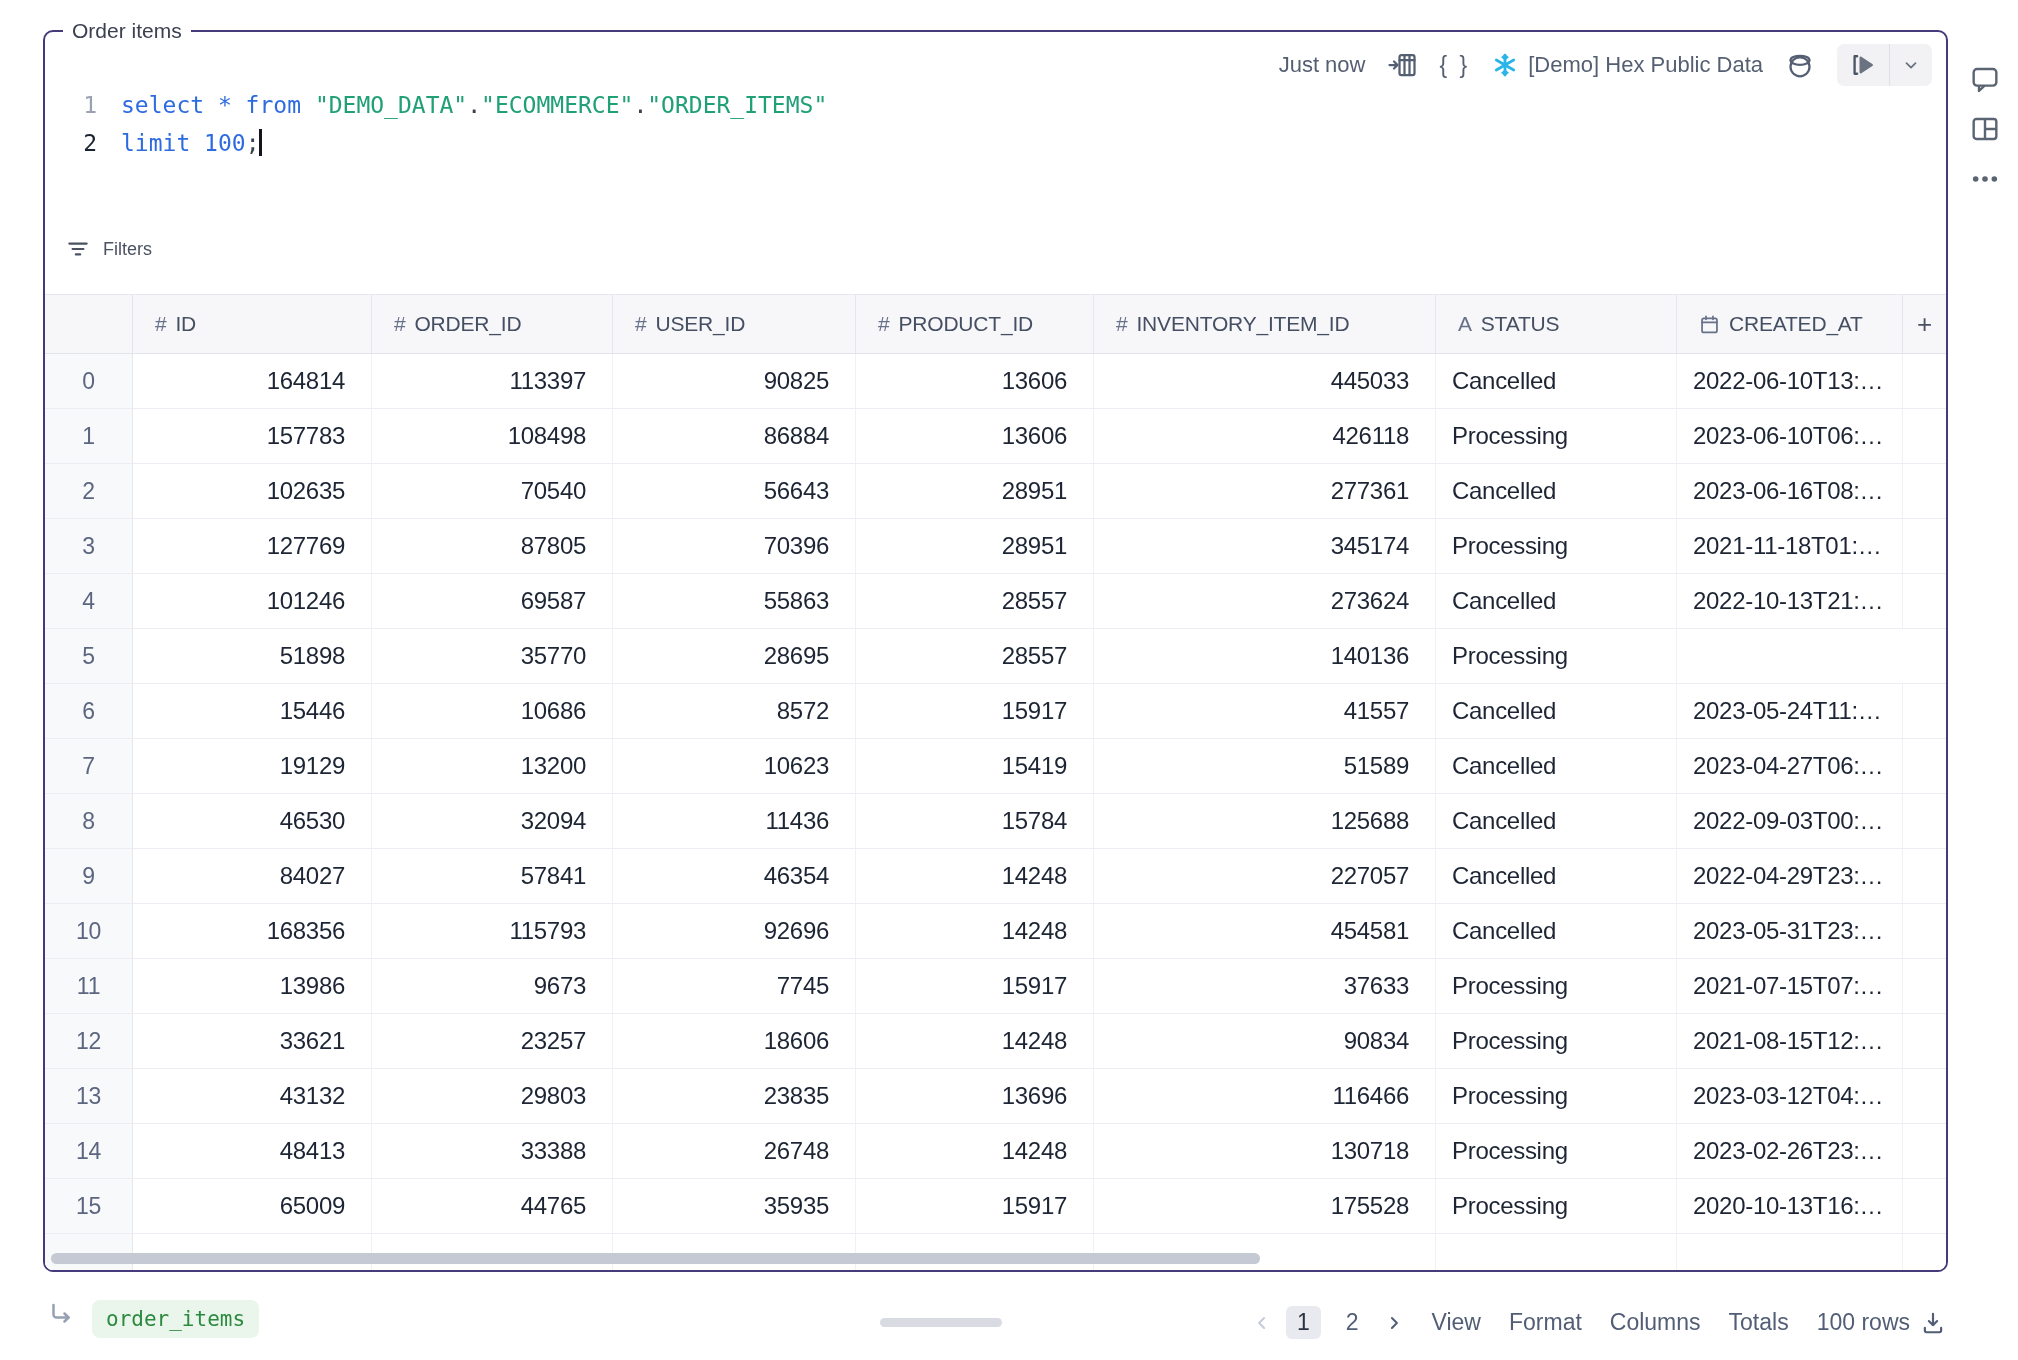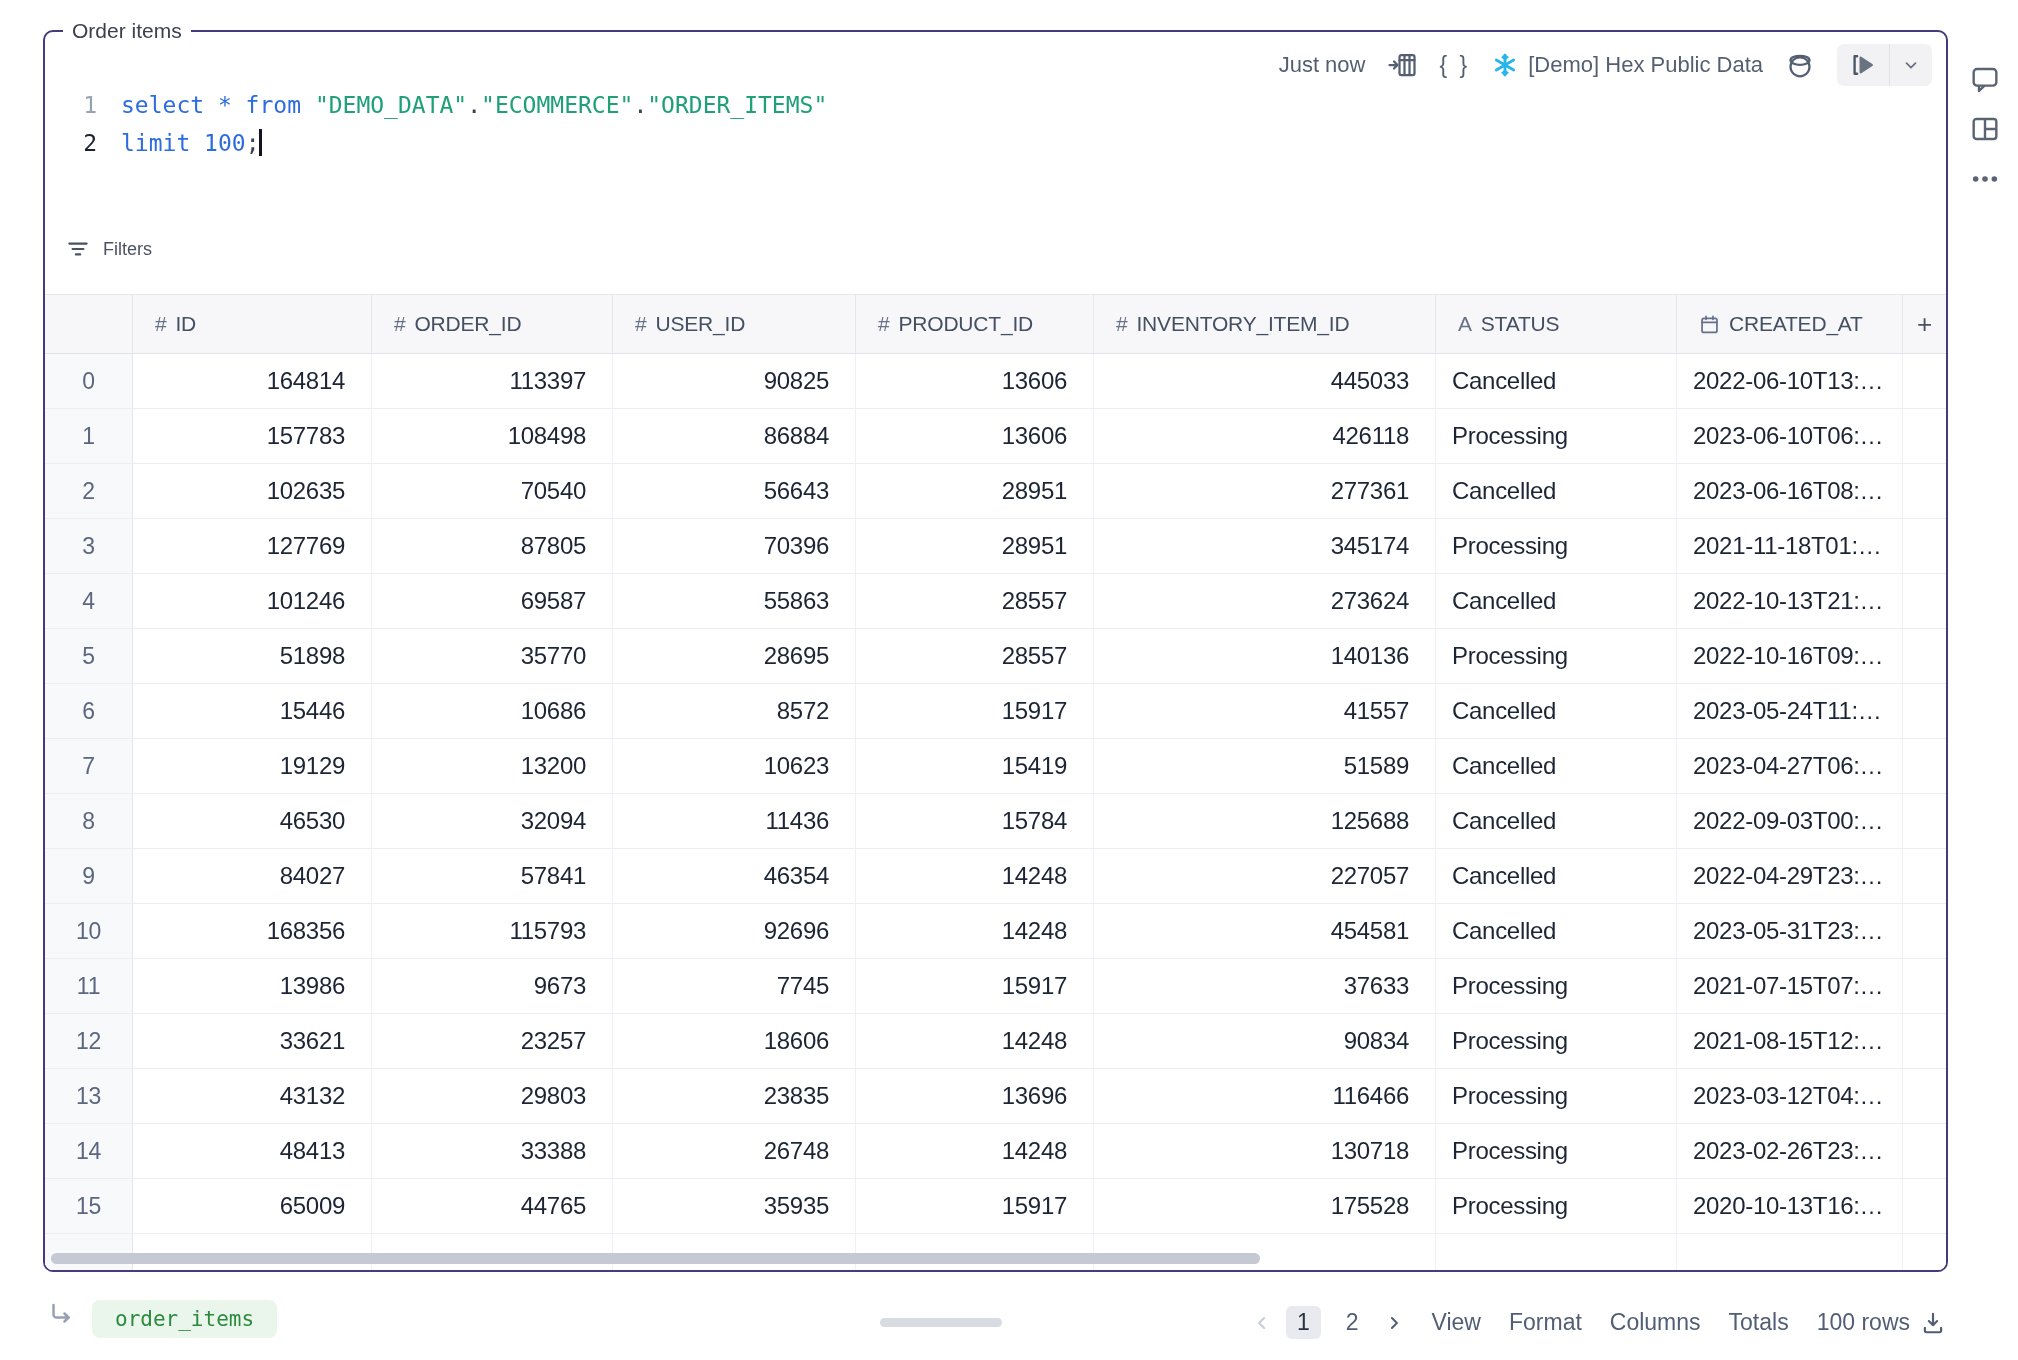--- a/index.html
+++ b/index.html
@@ -77,21 +77,21 @@
     position:absolute;left:6px;bottom:6px;height:11px;width:calc(100% - 12px);
   }
   .hscroll .thumb{position:absolute;left:0;top:0;height:11px;width:64%;background:#c4c9d4;border-radius:6px;cursor:grab;}
   
   .side-icons{position:absolute;left:1968px;top:62px;display:flex;flex-direction:column;gap:16px;align-items:center;}
   .side-icons .icon-btn{width:34px;height:34px;color:#5b6472;}
   
   .output-row{position:absolute;left:46px;top:1300px;display:flex;align-items:flex-start;gap:16px;}
   .output-tag{
     font-family:"DejaVu Sans Mono","Liberation Mono",monospace;font-size:21px;color:#2b8a3e;
-    background:#eaf6ec;border-radius:8px;padding:7px 23px;cursor:pointer;
+    background:#eaf6ec;border-radius:8px;padding:7px 14px;cursor:pointer;
   }
   .drag-handle{position:absolute;left:880px;top:1318px;width:122px;height:9px;background:#d9dbe3;border-radius:5px;cursor:row-resize;}
   .footer-controls{
     position:absolute;right:72px;top:1306px;display:flex;align-items:center;gap:28px;
     color:#525e75;font-size:23px;
   }
   .pager{display:flex;align-items:center;gap:14px;}
   .page-chip{padding:3px 11px;border-radius:6px;cursor:pointer;}
   .page-chip.active{background:#e9eaef;color:#2a3342;}
   .chev{font-size:26px;line-height:26px;cursor:pointer;}
@@ -262,21 +262,20 @@
           <div class="td filler"></div>
         </div>
         <div class="tr body-row">
           <div class="td idx">5</div>
           <div class="td num">51898</div>
           <div class="td num">35770</div>
           <div class="td num">28695</div>
           <div class="td num">28557</div>
           <div class="td num">140136</div>
           <div class="td txt">Processing</div>
-          <div class="td txt">2022-10-16T09:…</div>
           <div class="td filler"></div>
         </div>
         <div class="tr body-row">
           <div class="td idx">6</div>
           <div class="td num">15446</div>
           <div class="td num">10686</div>
           <div class="td num">8572</div>
           <div class="td num">15917</div>
           <div class="td num">41557</div>
           <div class="td txt">Cancelled</div>

